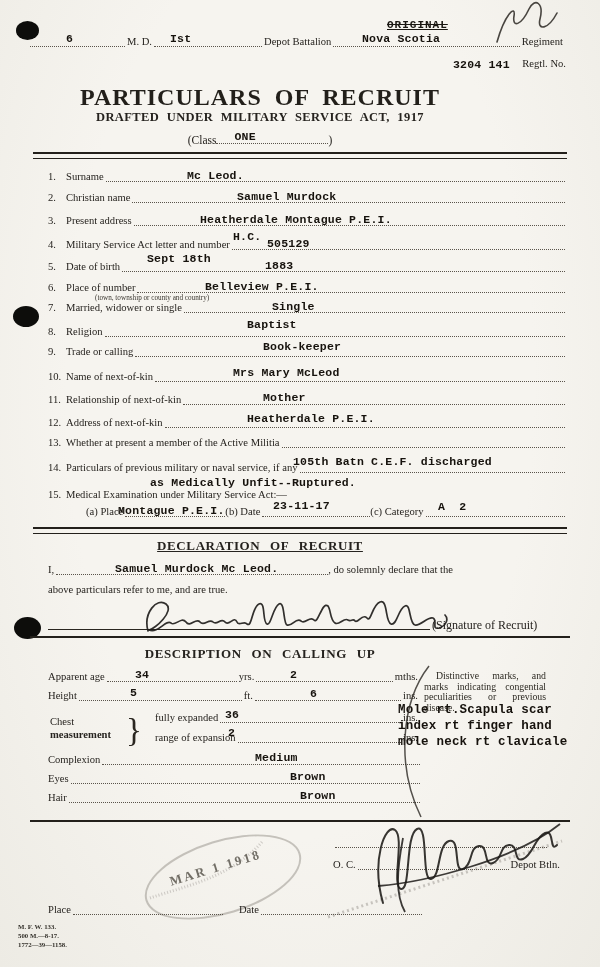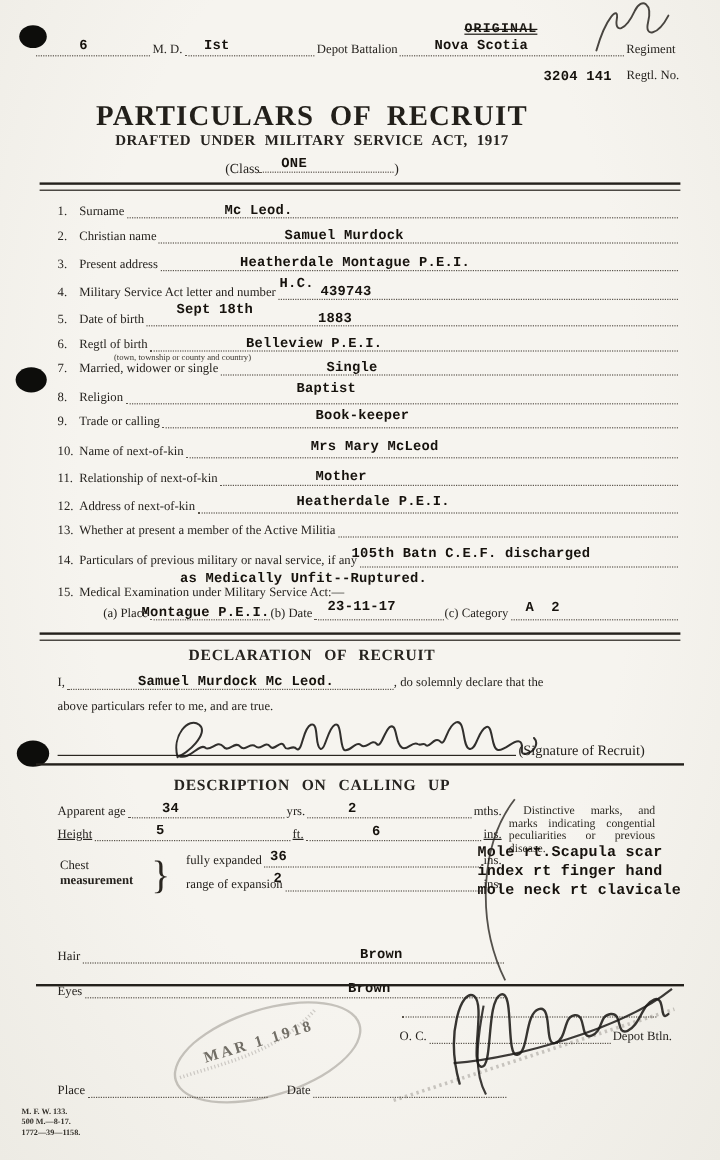--- a/index.html
+++ b/index.html
@@ -101,32 +101,32 @@
     <span class="fno">3.</span>
     <span class="flabel">Present address</span>
     <span class="dots"></span>
     <span class="tv" style="left:152px;">Heatherdale Montague P.E.I.</span>
   </div>
   <div class="frow" style="top:236px;">
     <span class="fno">4.</span>
     <span class="flabel">Military Service Act letter and number</span>
     <span class="dots"></span>
     <span class="tv" style="left:185px;bottom:8px;">H.C.</span>
-    <span class="tv" style="left:219px;">439743</span>
+    <span class="tv" style="left:219px;">505129</span>
   </div>
   <div class="frow" style="top:258px;">
     <span class="fno">5.</span>
     <span class="flabel">Date of birth</span>
     <span class="dots"></span>
     <span class="tv" style="left:99px;bottom:8px;">Sept 18th</span>
     <span class="tv" style="left:217px;">1883</span>
   </div>
   <div class="frow" style="top:279px;">
     <span class="fno">6.</span>
-    <span class="flabel">Regtl of birth</span>
+    <span class="flabel">Place of number</span>
     <span class="dots"></span>
     <span class="tv" style="left:157px;">Belleview P.E.I.</span>
   </div>
   <div class="smallnote" style="left:95px;top:294px;">(town, township or county and country)</div>
   <div class="frow" style="top:299px;">
     <span class="fno">7.</span>
     <span class="flabel">Married, widower or single</span>
     <span class="dots"></span>
     <span class="tv" style="left:224px;">Single</span>
   </div>
@@ -139,21 +139,21 @@
   <div class="frow" style="top:343px;">
     <span class="fno">9.</span>
     <span class="flabel">Trade or calling</span>
     <span class="dots"></span>
     <span class="tv" style="left:215px;bottom:5px;">Book-keeper</span>
   </div>
   <div class="frow" style="top:368px;">
     <span class="fno">10.</span>
     <span class="flabel">Name of next-of-kin</span>
     <span class="dots"></span>
-    <span class="tv" style="left:211px;bottom:4px;">Mrs Mary McLeod</span>
+    <span class="tv" style="left:185px;bottom:4px;">Mrs Mary McLeod</span>
   </div>
   <div class="frow" style="top:391px;">
     <span class="fno">11.</span>
     <span class="flabel">Relationship of next-of-kin</span>
     <span class="dots"></span>
     <span class="tv" style="left:215px;bottom:2px;">Mother</span>
   </div>
   <div class="frow" style="top:414px;">
     <span class="fno">12.</span>
     <span class="flabel">Address of next-of-kin</span>
@@ -184,21 +184,21 @@
     <span class="ds" style="width:108px;"></span>
     <span class="flabel">(c) Category</span>
     <span class="dots"></span>
     <span class="tv" style="left:32px;">Montague P.E.I.</span>
     <span class="tv" style="left:187px;bottom:6px;">23-11-17</span>
     <span class="tv" style="left:352px;bottom:5px;">A  2</span>
   </div>
 
   <div class="rule-double" style="top:527px;border-top-width:2.5px;"></div>
 
-  <div class="cblock t-head" style="top:538px;">DECLARATION OF RECRUIT</div>
+  <div class="cblock t-head" style="top:538px;text-decoration:underline;">DECLARATION OF RECRUIT</div>
   <div class="frow" style="top:561px;">
     <span class="flabel">I,</span>
     <span class="ds" style="width:272px;"></span>
     <span class="flabel">, do solemnly declare that the</span>
     <span class="tv" style="left:67px;">Samuel Murdock Mc Leod.</span>
   </div>
   <div class="abs" style="left:48px;top:584px;font-size:10.6px;">above particulars refer to me, and are true.</div>
   <div class="sigline" style="left:48px;top:629px;width:382px;"></div>
   <div class="abs" style="left:432px;top:618px;font-size:12px;">(Signature of Recruit)</div>
 
@@ -208,21 +208,21 @@
 
   <div class="frow" style="top:668px;right:180px;">
     <span class="flabel">Apparent age</span>
     <span class="ds" style="width:130px;"></span>
     <span class="ulabel">yrs.</span>
     <span class="dots"></span>
     <span class="ulabel">mths.</span>
     <span class="tv" style="left:87px;bottom:2px;">34</span>
     <span class="tv" style="left:242px;bottom:2px;">2</span>
   </div>
-  <div class="frow" style="top:687px;right:180px;text-decoration:underline;">
+  <div class="frow" style="top:687px;right:180px;">
     <span class="flabel">Height</span>
     <span class="ds" style="width:163px;"></span>
     <span class="ulabel">ft.</span>
     <span class="dots"></span>
     <span class="ulabel">ins.</span>
     <span class="tv" style="left:82px;bottom:3px;">5</span>
     <span class="tv" style="left:262px;bottom:2px;">6</span>
   </div>
 
   <div class="abs" style="left:50px;top:716px;font-size:10.6px;">Chest</div>
@@ -235,21 +235,26 @@
     <span class="ulabel">ins.</span>
     <span class="tv" style="left:70px;bottom:3px;">36</span>
   </div>
   <div class="frow" style="left:155px;top:729px;right:180px;">
     <span class="flabel">range of expansion</span>
     <span class="dots"></span>
     <span class="ulabel">ins.</span>
     <span class="tv" style="left:73px;bottom:5px;">2</span>
   </div>
 
-  <div class="frow" style="top:770px;right:180px;margin-top:48px;">
+  <div class="frow" style="top:751px;right:180px;">
+    <span class="flabel">Complexion</span>
+    <span class="dots"></span>
+    <span class="tv" style="left:207px;bottom:2px;">Medium</span>
+  </div>
+  <div class="frow" style="top:770px;right:180px;">
     <span class="flabel">Eyes</span>
     <span class="dots"></span>
     <span class="tv" style="left:242px;bottom:2px;">Brown</span>
   </div>
   <div class="frow" style="top:789px;right:180px;">
     <span class="flabel">Hair</span>
     <span class="dots"></span>
     <span class="tv" style="left:252px;bottom:2px;">Brown</span>
   </div>
 

